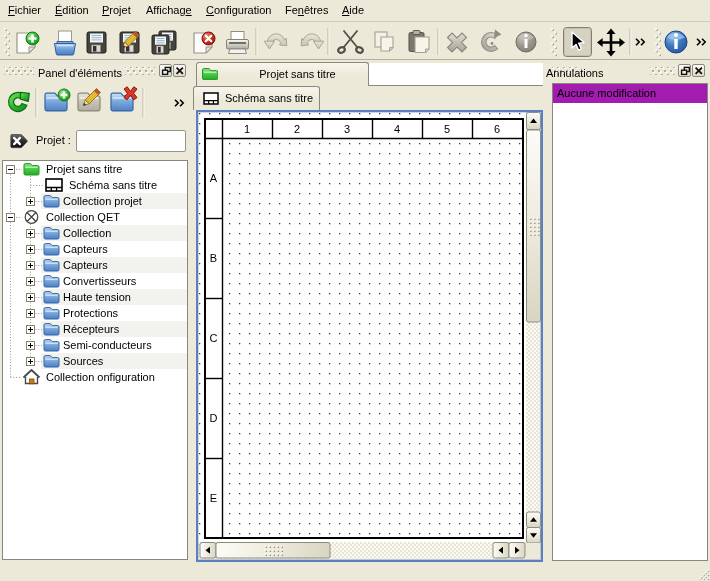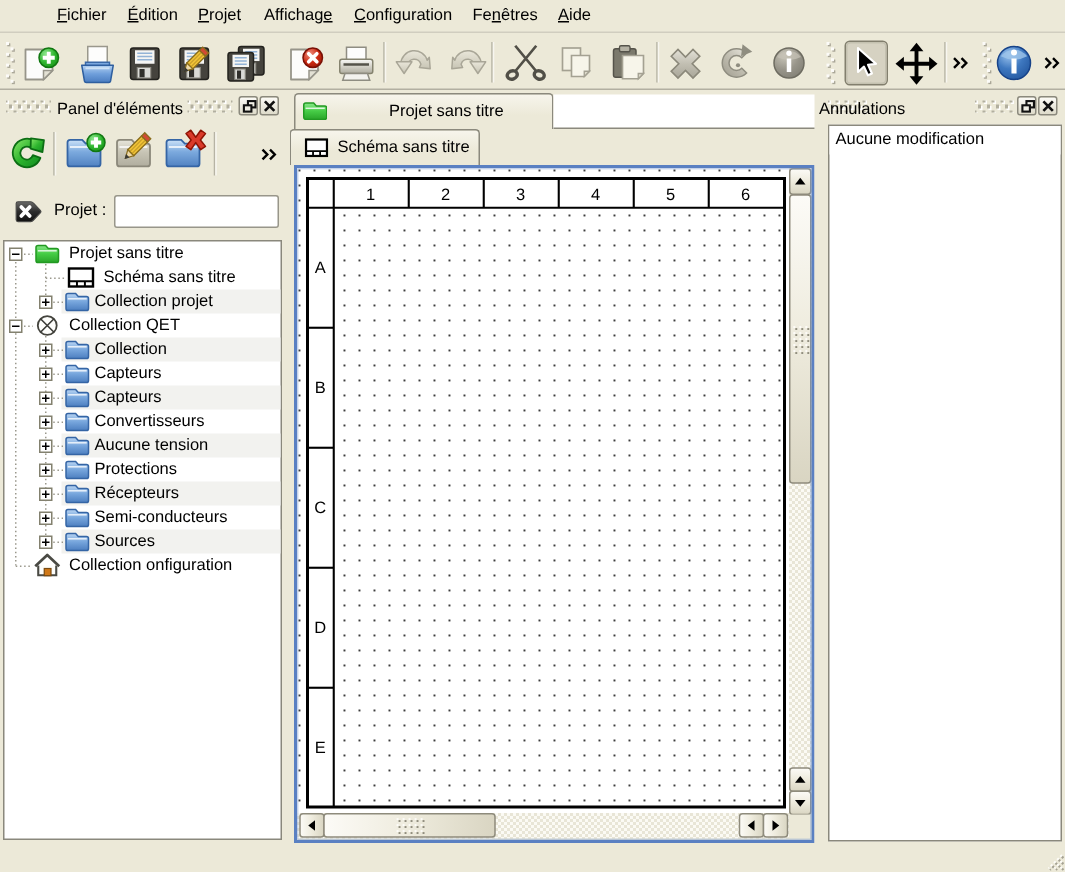--- a/index.html
+++ b/index.html
@@ -1,20 +1,20 @@
 <!DOCTYPE html>
 <html><head>
 <meta charset="utf-8">
 <style>
 * { margin:0; padding:0; box-sizing:border-box; }
 html,body { width:710px; height:581px; overflow:hidden; }
 body { font-family:"Liberation Sans", sans-serif; background:#ece9d8; position:relative; }
 .abs { position:absolute; }
 #menubar { left:0; top:0; width:710px; height:22px; background:#ece9d8; border-bottom:1px solid #d0cdbf; }
-#menubar span { position:absolute; top:0; line-height:21px; font-size:11px; color:#000;margin-left:30px; }
+#menubar span { position:absolute; top:0; line-height:21px; font-size:11px; color:#000; }
 #toolbar { left:0; top:23px; width:710px; height:37px; background:#ece9d8; border-bottom:1px solid #b2afa1; }
 .dotgrip { background-image: radial-gradient(#b2af9f 1px, transparent 1.2px), radial-gradient(#b2af9f 1px, transparent 1.2px), radial-gradient(#ffffff 1px, transparent 1.2px), radial-gradient(#ffffff 1px, transparent 1.2px); background-size:6px 8px, 6px 8px, 6px 8px, 6px 8px; background-position:0 0, 3px 4px, 1px 1px, 4px 5px; }
 .dtitle { font-size:11px; color:#000; }
 .treetxt { position:absolute; font-size:11px; line-height:16px; color:#000; white-space:nowrap; }
 .tab { position:absolute; border:1px solid #8b897d; border-bottom:none; border-radius:3px 3px 0 0; background:linear-gradient(#f7f5ec,#ece9d8 60%); }
 .dockbtn { position:absolute; width:13px; height:13px; border:1px solid #8b897d; border-radius:2px; background:linear-gradient(#fcfbf7,#dedbca); }
 </style>
 </head>
 <body>
 
@@ -388,21 +388,21 @@
 <rect x="27.5" y="219" width="4.5" height="4.8" fill="#d07818" stroke="#7a4a10" stroke-width="0.8"></rect>
 </svg>
 <div class="treetxt" style="left:46px;top:161px">Projet sans titre</div>
 <div class="treetxt" style="left:69px;top:177px">Schéma sans titre</div>
 <div class="treetxt" style="left:63px;top:193px">Collection projet</div>
 <div class="treetxt" style="left:46px;top:209px">Collection QET</div>
 <div class="treetxt" style="left:63px;top:225px">Collection</div>
 <div class="treetxt" style="left:63px;top:241px">Capteurs</div>
 <div class="treetxt" style="left:63px;top:257px">Capteurs</div>
 <div class="treetxt" style="left:63px;top:273px">Convertisseurs</div>
-<div class="treetxt" style="left:63px;top:289px">Aucune tension</div>
+<div class="treetxt" style="left:63px;top:289px">Haute tension</div>
 <div class="treetxt" style="left:63px;top:305px">Protections</div>
 <div class="treetxt" style="left:63px;top:321px">Récepteurs</div>
 <div class="treetxt" style="left:63px;top:337px">Semi-conducteurs</div>
 <div class="treetxt" style="left:63px;top:353px">Sources</div>
 <div class="treetxt" style="left:46px;top:369px">Collection onfiguration</div>
 
 <div class="abs" style="left:369px;top:63px;width:174px;height:23px;background:#fff;border-bottom:1px solid #8b897d"></div>
 <div class="tab" style="left:196px;top:62px;width:173px;height:24px"></div>
 <svg class="abs" style="left:202px;top:67px" width="16" height="13">
     <defs>
@@ -558,21 +558,21 @@
 <div class="abs dotgrip" style="left:650px;top:67px;width:26px;height:8px"></div>
 <div class="abs dtitle" style="left:546px;top:62px;width:132px;height:22px;line-height:22px;text-align:left">Annulations</div>
 <div class="dockbtn" style="left:678px;top:64px"></div>
 <div class="dockbtn" style="left:692px;top:64px"></div>
 <svg class="abs" style="left:678px;top:64px" width="28" height="13">
 <rect x="6.3" y="3.4" width="5" height="4.2" fill="none" stroke="#111" stroke-width="1.4"></rect>
 <rect x="3.6" y="6.2" width="5" height="4.2" fill="#f0eee4" stroke="#111" stroke-width="1.4"></rect>
 <path d="M17.6,3.6 l6.3,6.3 M23.9,3.6 l-6.3,6.3" stroke="#111" stroke-width="1.8"></path>
 </svg>
 <div class="abs" style="left:552px;top:83px;width:156px;height:478px;background:#fff;border:1px solid #8a887c"></div>
-<div class="abs" style="left:553px;top:84px;width:154px;height:19px;background:#ffffff;font-size:11px;line-height:19px;padding-left:4px">Aucune modification</div>
+<div class="abs" style="left:553px;top:84px;width:154px;height:19px;background:#a21caf;font-size:11px;line-height:19px;padding-left:4px">Aucune modification</div>
 
 <svg class="abs" style="left:698px;top:569px" width="12" height="12">
 <g stroke-width="1.3" stroke-dasharray="1.6,1.4">
 <path d="M10,1 L1,10" stroke="#fdfcf8"></path>
       <path d="M11,2 L2,11" stroke="#a5a293"></path>
 <path d="M10,5 L5,10" stroke="#fdfcf8"></path>
       <path d="M11,6 L6,11" stroke="#a5a293"></path>
 <path d="M10,9 L9,10" stroke="#fdfcf8"></path>
       <path d="M11,10 L10,11" stroke="#a5a293"></path>
 </g>

